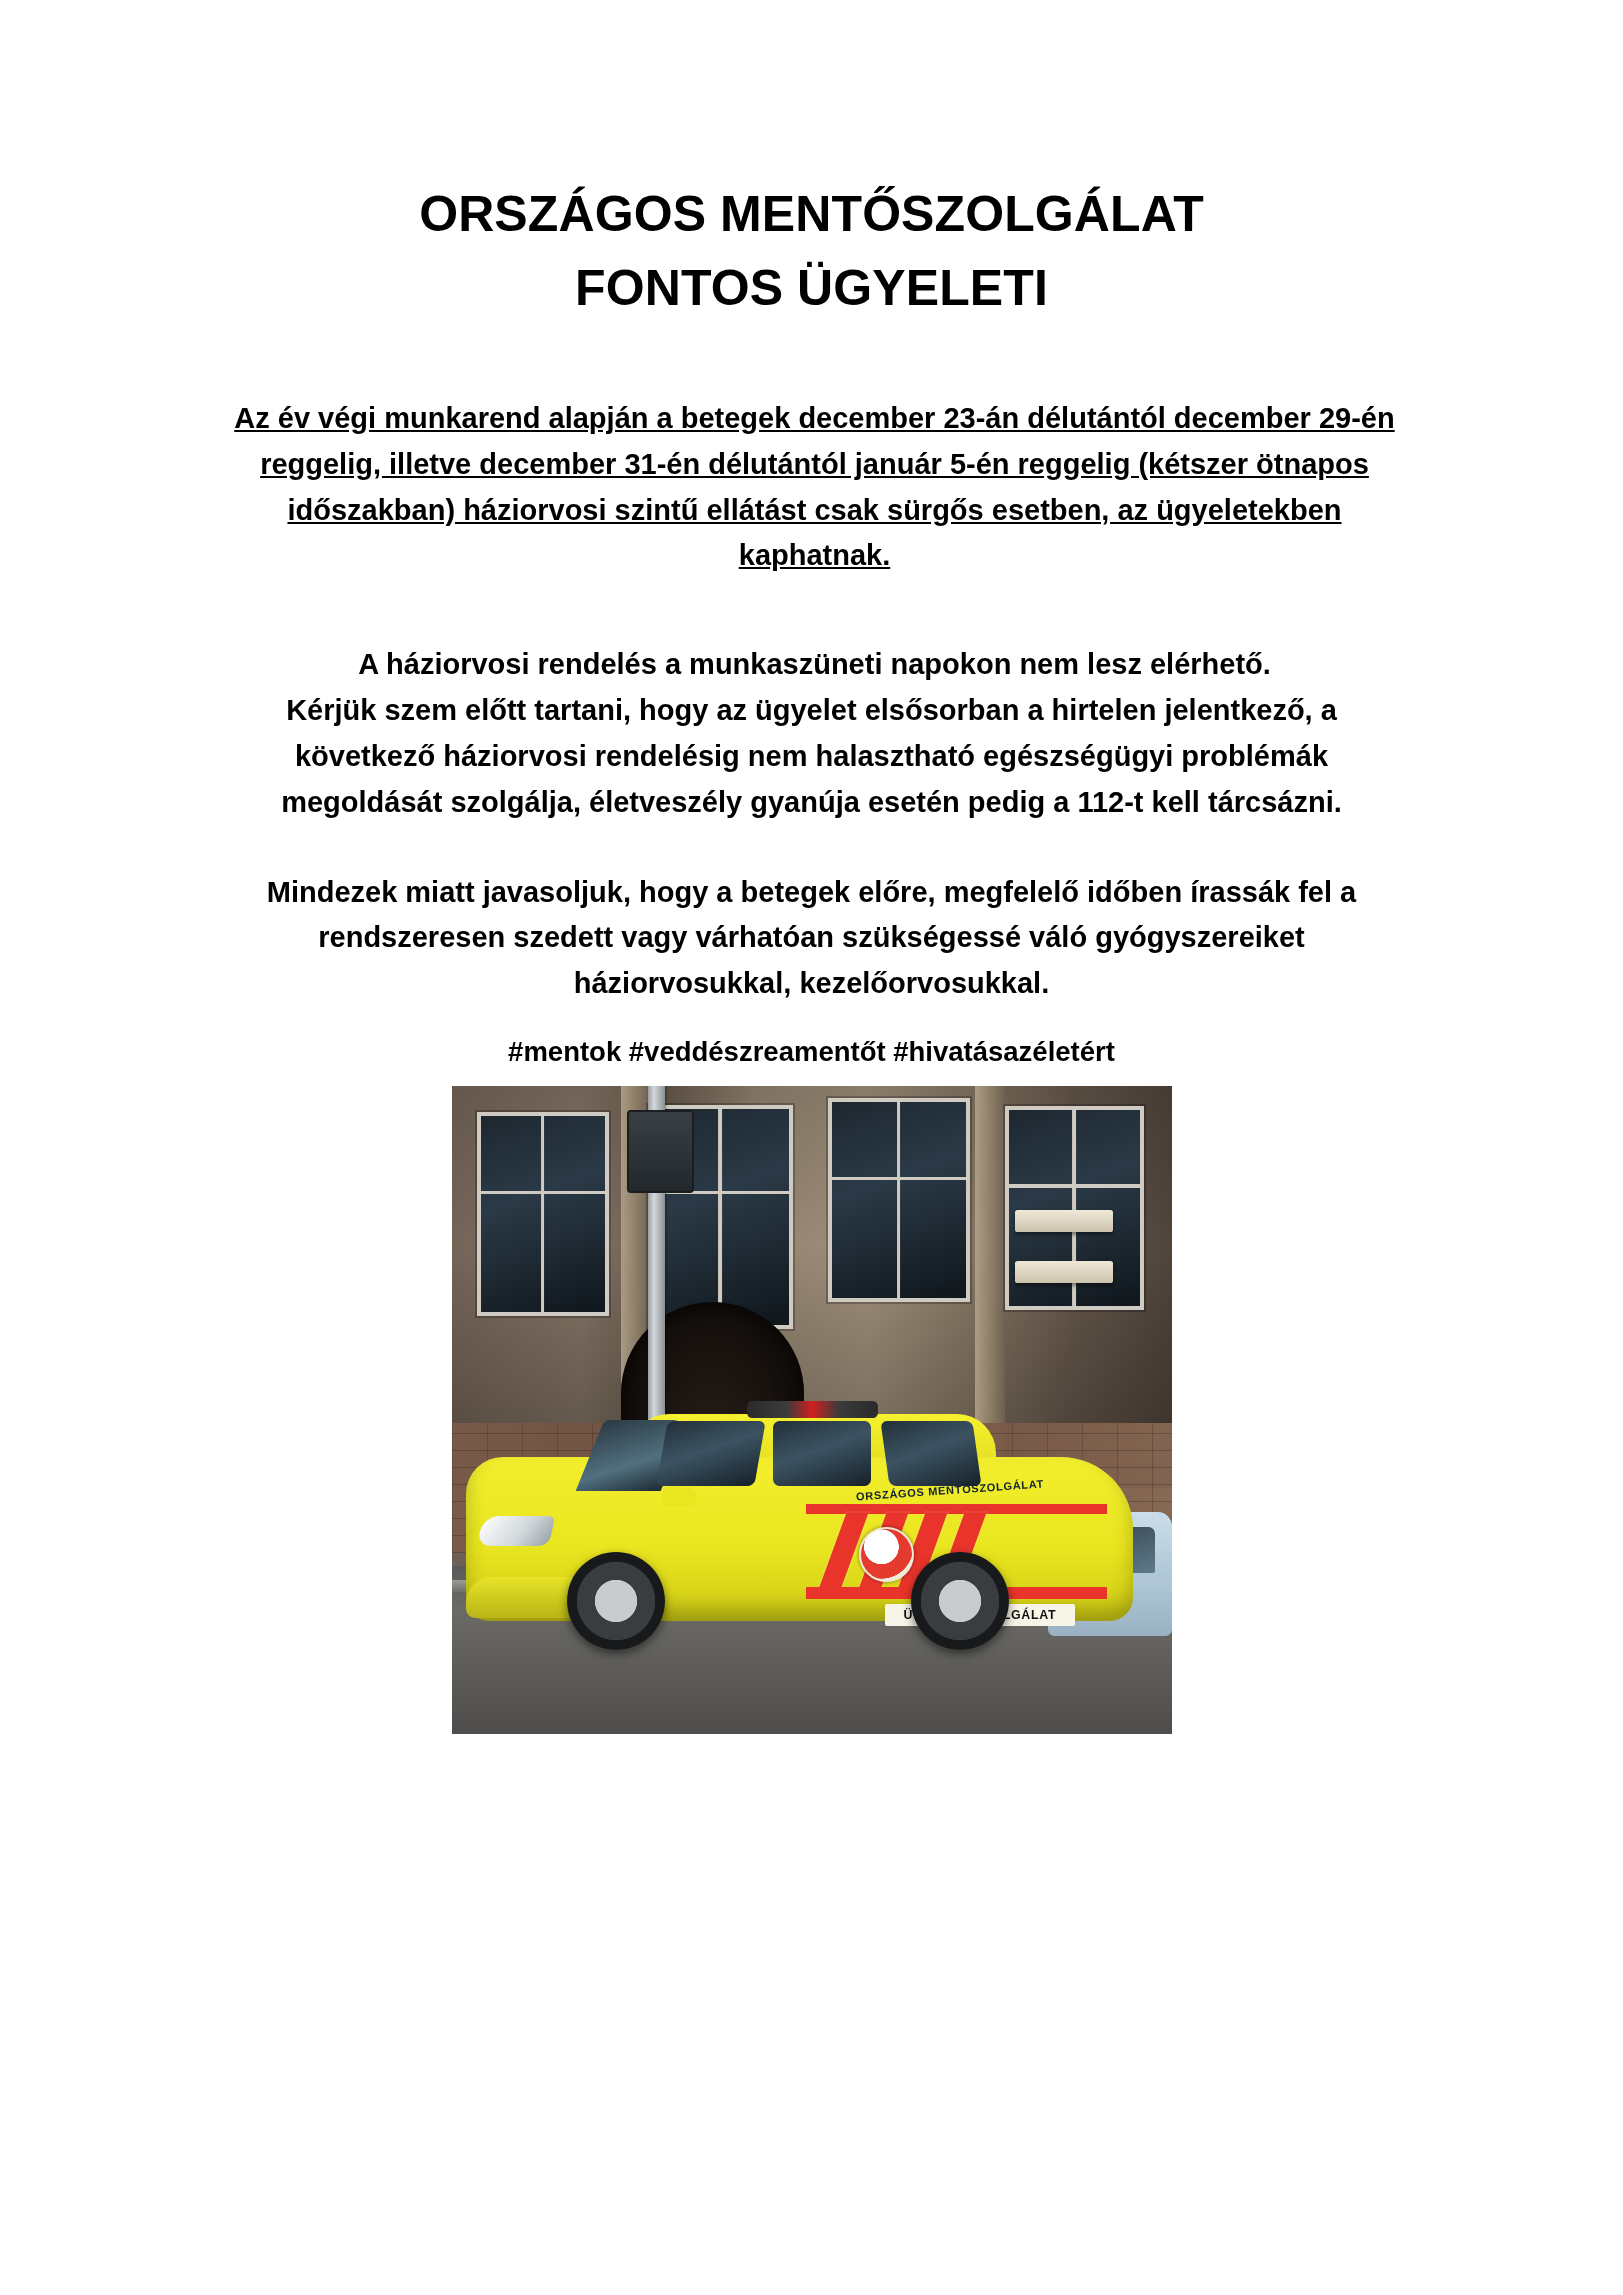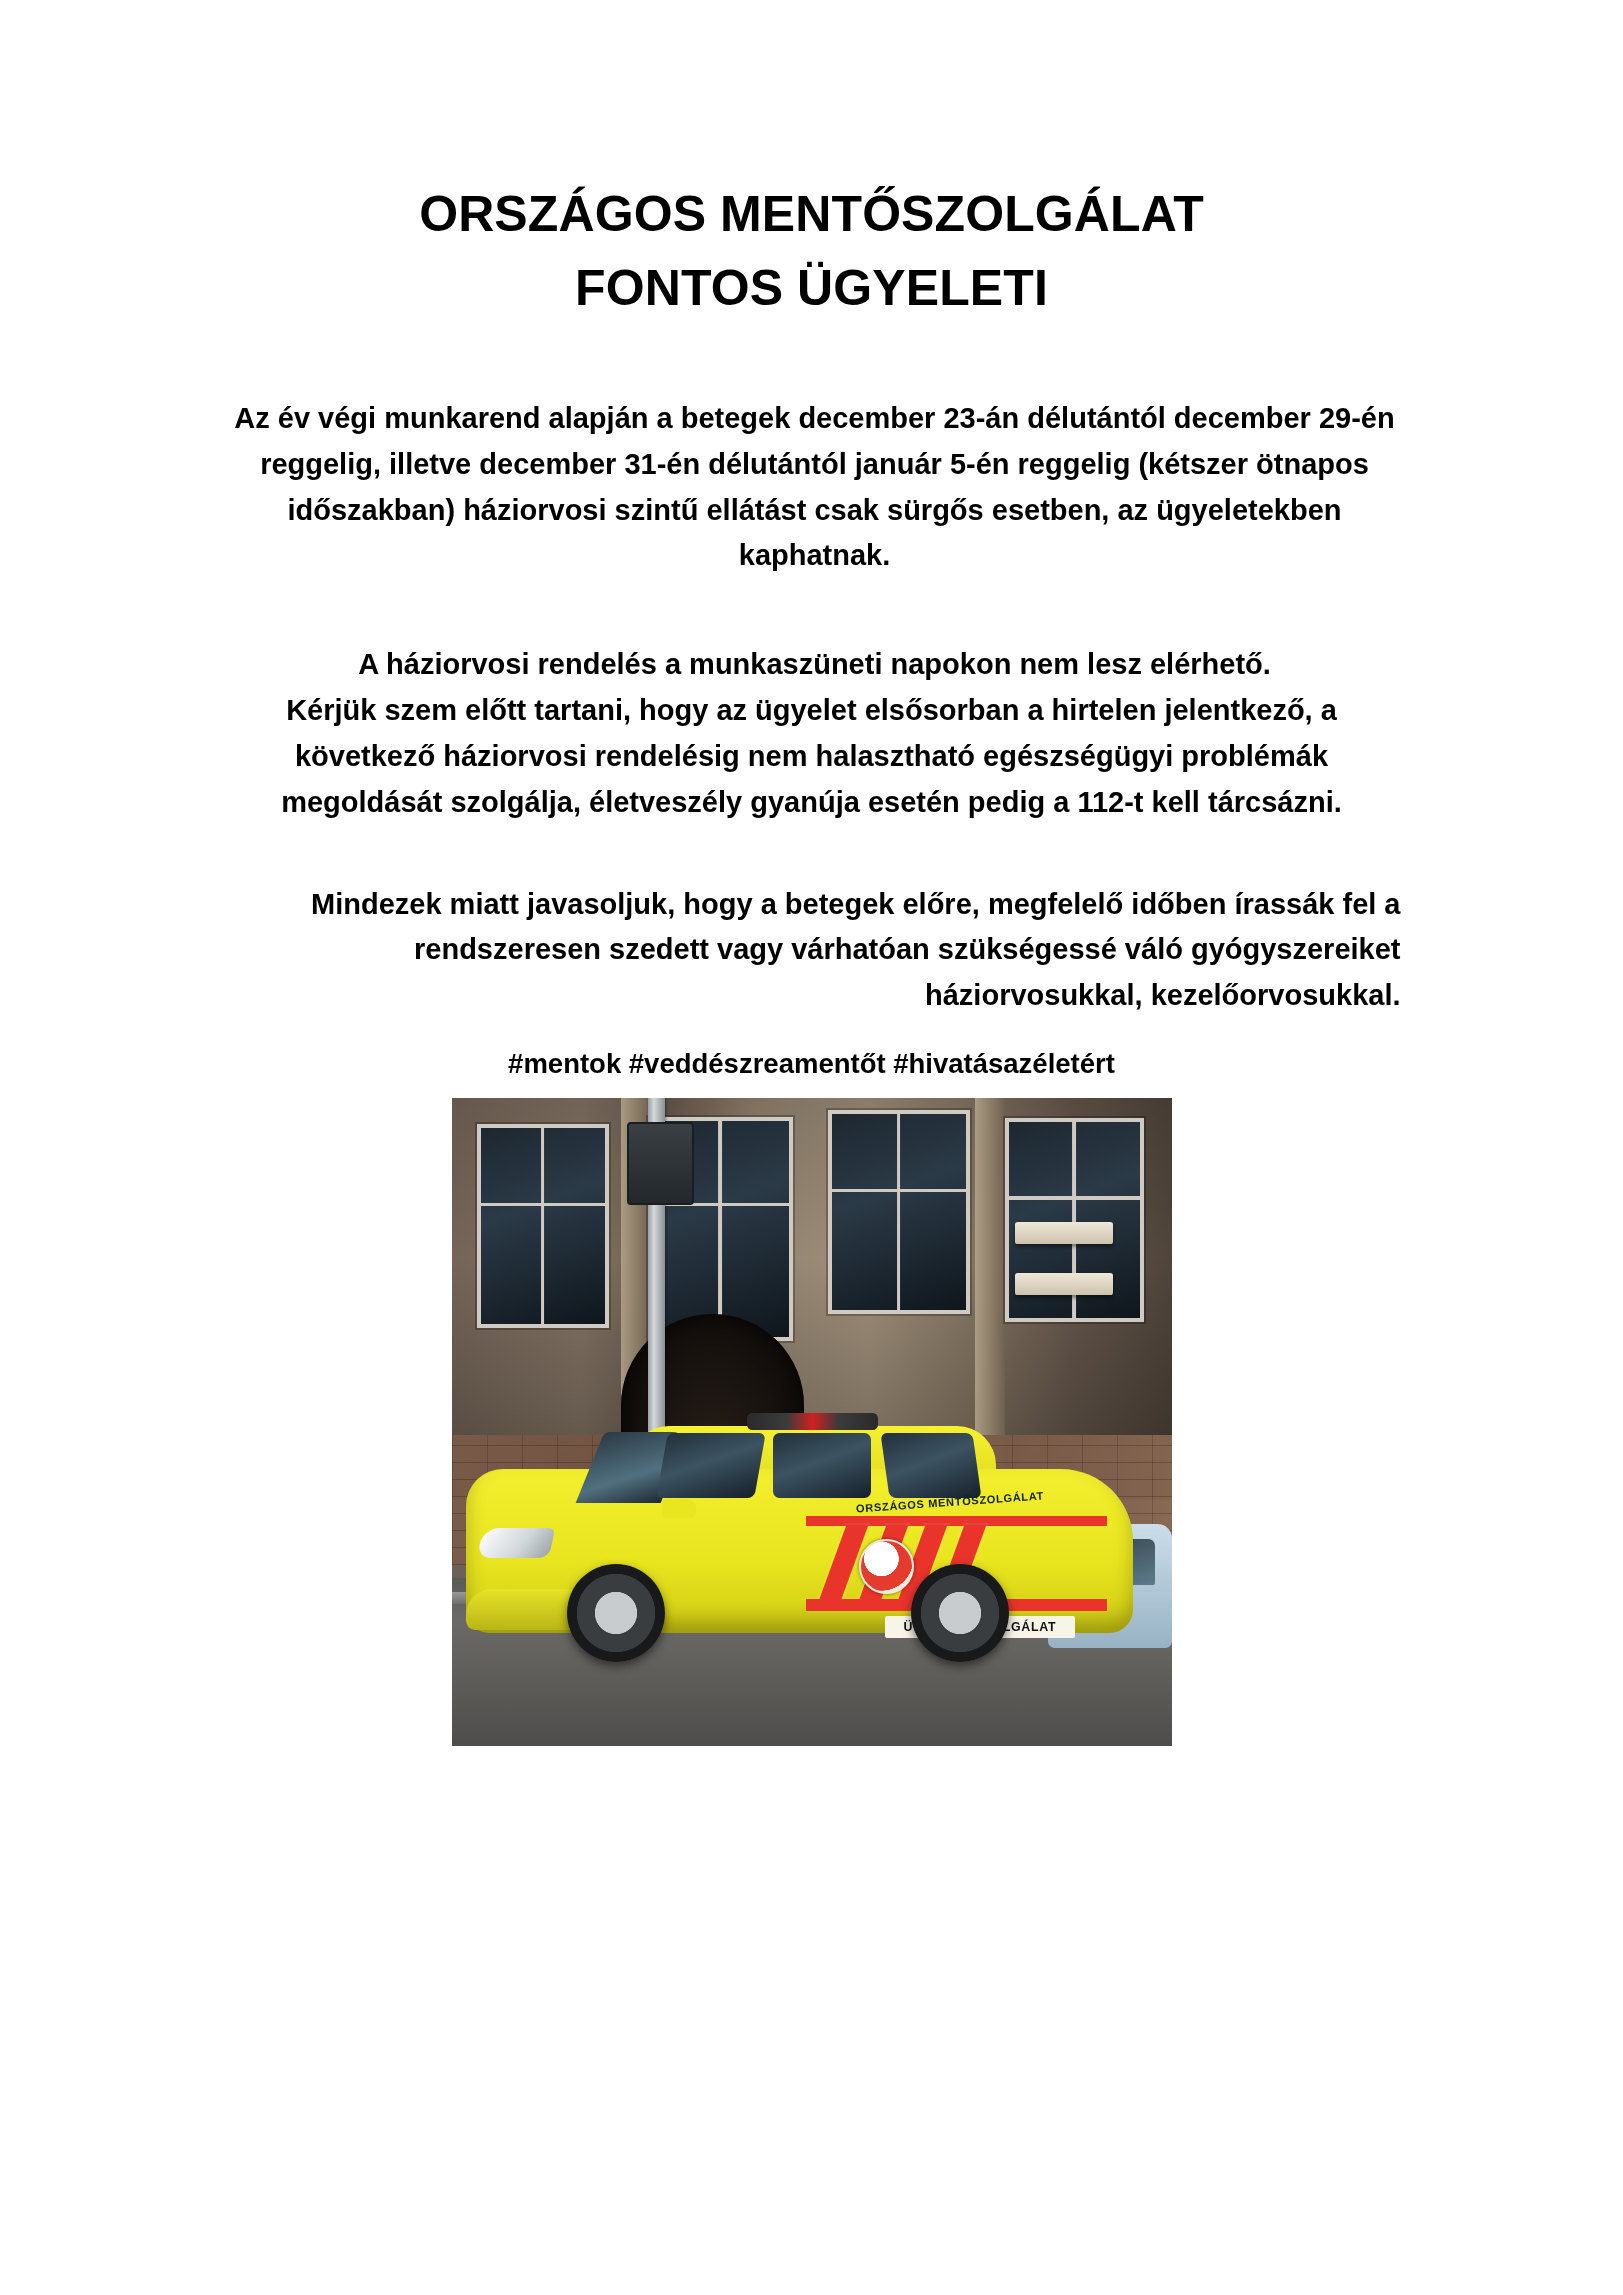--- a/index.html
+++ b/index.html
@@ -41,24 +41,24 @@
   }
 
   .para {
     font-size: 29px;
     font-weight: 700;
     line-height: 1.58;
     text-align: center;
     margin: 0 auto;
   }
 
-  .p1  { margin-top: 0;      width: 1197px; }
+  .p1  { margin-top: 0;      width: 1197px; text-decoration: underline; }
   .p2  { margin-top: 63px;   width: 1197px; text-align: center; }
   .p3  {  width: 1171px; }
-  .p4  { margin-top: 56px;  width: 1178px; text-align: right; }
+  .p4  { margin-top: 44px;  width: 1178px; }
   .p5  { margin-top: 68px;  width: 1197px; }
 
   .hashtags {
     margin-top: 29px;
     font-size: 27.5px;
     font-weight: 600;
     text-align: center;
   }
 
   

